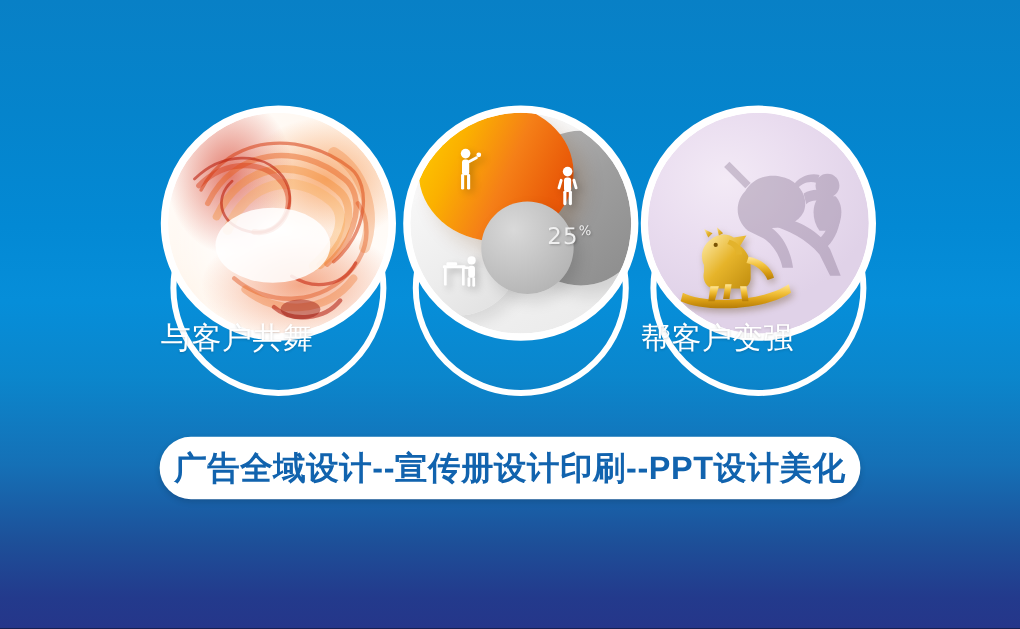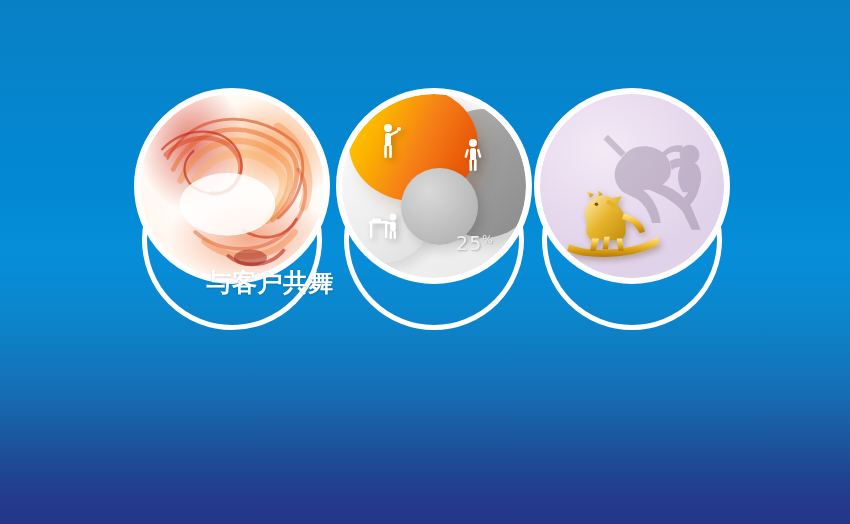--- a/index.html
+++ b/index.html
@@ -52,24 +52,24 @@
     height: 180px;
     border-radius: 50%;
     border: 5px solid #ffffff;
     box-sizing: border-box;
   }
   .feature-label {
     position: absolute;
     left: 0;
     right: 0;
     top: 182px;
-    text-align: right;
+    text-align: left;
     color: #ffffff;
     font-size: 25px;
-    font-weight: bold;
+    font-weight: normal;
     letter-spacing: 0.5px;
     line-height: 1;
     text-shadow: 0 1px 2px rgba(0,0,0,0.18);
     white-space: nowrap;
   }
 
   
   .photo-ring {
     position: absolute;
     left: 0px;
@@ -134,21 +134,20 @@
     box-shadow: 6px 6px 12px rgba(0,0,0,0.10);
   }
   .pct-label {
     position: absolute;
     left: 62%; top: 50%;
     color: #f0f0f0;
     font-size: 19px;
     letter-spacing: 1px;
     font-family: "DejaVu Sans", sans-serif;
     text-shadow: 1px 1px 2px rgba(0,0,0,0.25);
-    margin-top: 46px;
   }
   .pct-label .sm { font-size: 11px; vertical-align: super; }
   .icon-person, .icon-person-2, .icon-desk {
     position: absolute;
     filter: drop-shadow(3px 3px 3px rgba(0,0,0,0.22));
   }
   .icon-person  { left: 20%; top: 16%;  width: 22px; height: 36px; }
   .icon-person-2{ left: 66%; top: 24%;  width: 20px; height: 34px; }
   .icon-desk    { left: 14%; top: 64%;  width: 36px; height: 28px; }
 
@@ -341,18 +340,22 @@
                 <circle cx="41" cy="33" r="2" fill="#7a5405"></circle>
                 <path d="M34 26 L30 18 L38 22 Z" fill="url(#gold2)"></path>
                 <path d="M44 24 L42 16 L48 22 Z" fill="url(#gold2)"></path>
                 <path d="M54 28 C 62 30, 66 36, 66 42 L60 42 C 60 38, 58 34, 52 32 Z" fill="#e3b32c"></path>
               </svg>
             </div>
           </div>
         </div>
       </div>
 
+      <div class="feature-label">帮客户变强</div>
     </div>
 
   </div>
 
+  <div class="banner">
+    <span class="banner-text">广告全域设计--宣传册设计印刷--PPT设计美化</span>
+  </div>
 
 </div>
 
 </body></html>

